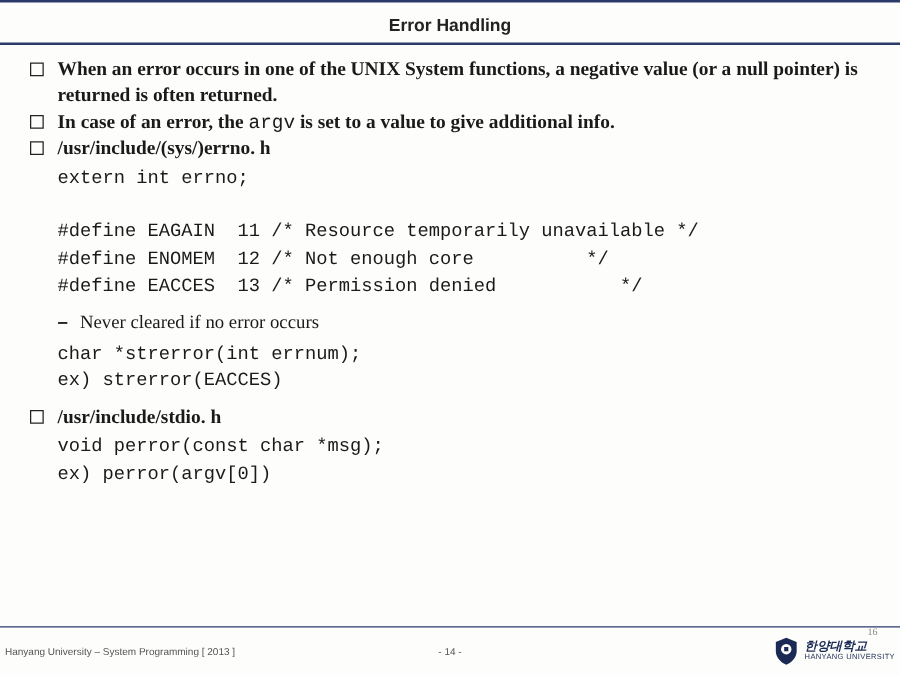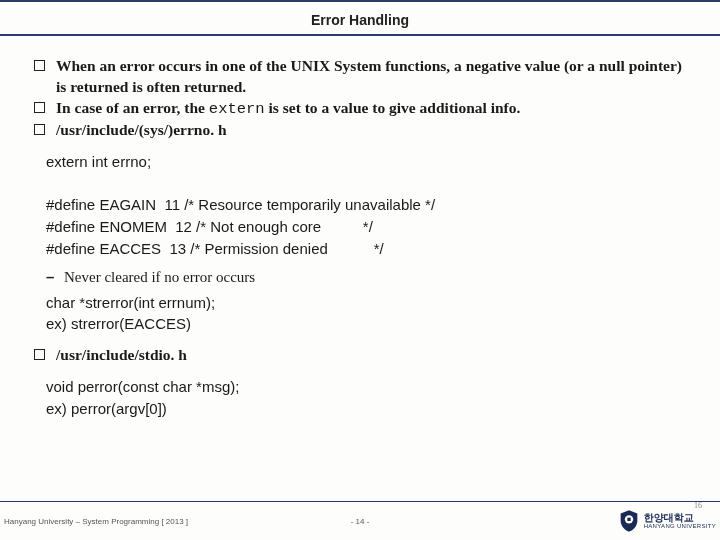--- a/index.html
+++ b/index.html
@@ -26,21 +26,21 @@
     height: 2px;
     background: #2a3a6a;
     width: 100%;
   }
   .content {
     padding: 10px 16px 0 20px;
     font-size: 15.5px;
     line-height: 1.35;
   }
   .bullet-list {
-    margin: 10px;
+    margin: 0;
     padding: 0;
     list-style: none;
   }
   .bullet-item {
     position: relative;
     padding-left: 26px;
     margin-bottom: 0px;
     font-weight: bold;
     font-family: "Georgia", serif;
   }
@@ -53,21 +53,21 @@
     height: 11px;
     border: 1.5px solid #222;
     box-sizing: border-box;
   }
   .code-inline {
     font-family: "Courier New", monospace;
     font-weight: normal;
   }
   .sub-block {
     padding-left: 26px;
-    font-family: Liberation Sans, sans-serif;
+    font-family: Liberation Mono, monospace;
     font-size: 15px;
     font-weight: normal;
     line-height: 1.45;
     margin-top: 2px;
     margin-bottom: 8px;
     white-space: pre;
   }
   .dash-item {
     position: relative;
     padding-left: 44px;
@@ -120,21 +120,21 @@
   }
   .logo-shield {
     width: 20px;
     height: 24px;
   }
   .logo-text {
     display: flex;
     flex-direction: column;
     line-height: 1.05;
   }
-  .logo-kr { font-size: 10px; font-weight: bold; color: #1a2a55; font-family: sans-serif; }
+  .logo-kr { font-size: 10px; font-weight: bold; color: #1a2a55; font-family: sans-serif; font-style: italic; }
   .logo-en { font-size: 6px; color: #1a2a55; letter-spacing: 0.3px; font-family: sans-serif; }
   .page-under-logo {
     position: absolute;
     right: 18px;
     bottom: 30px;
     font-size: 8px;
     color: #888;
   }
   .mixed-code { white-space: pre; }
 </style>
@@ -143,21 +143,21 @@
 
 <div class="top-accent"></div>
 <div class="header">Error Handling</div>
 
 <div class="content">
   <ul class="bullet-list">
     <li class="bullet-item">
       <span>When an error occurs in one of the UNIX System functions, a negative value (or a null pointer) is returned is often returned.</span>
     </li>
     <li class="bullet-item">
-      <span>In case of an error,  the </span><span class="code-inline">extern</span><span> is set to a value to give additional info.</span>
+      <span>In case of an error,  the </span><span class="code-inline">argv</span><span> is set to a value to give additional info.</span>
     </li>
     <li class="bullet-item">
       <span>/usr/include/(sys/)errno. h</span>
     </li>
   </ul>
 
   <div class="sub-block mixed-code">extern int errno;
 
 #define EAGAIN  11 /* Resource temporarily unavailable */
 #define ENOMEM  12 /* Not enough core          */

